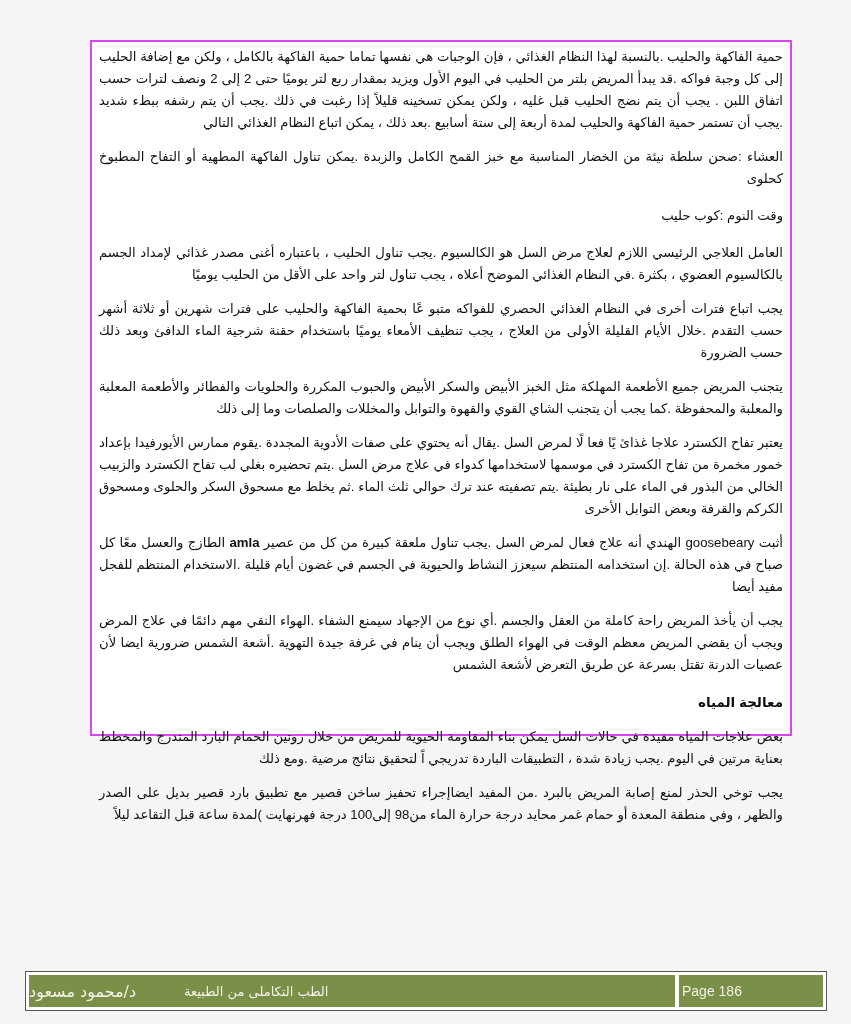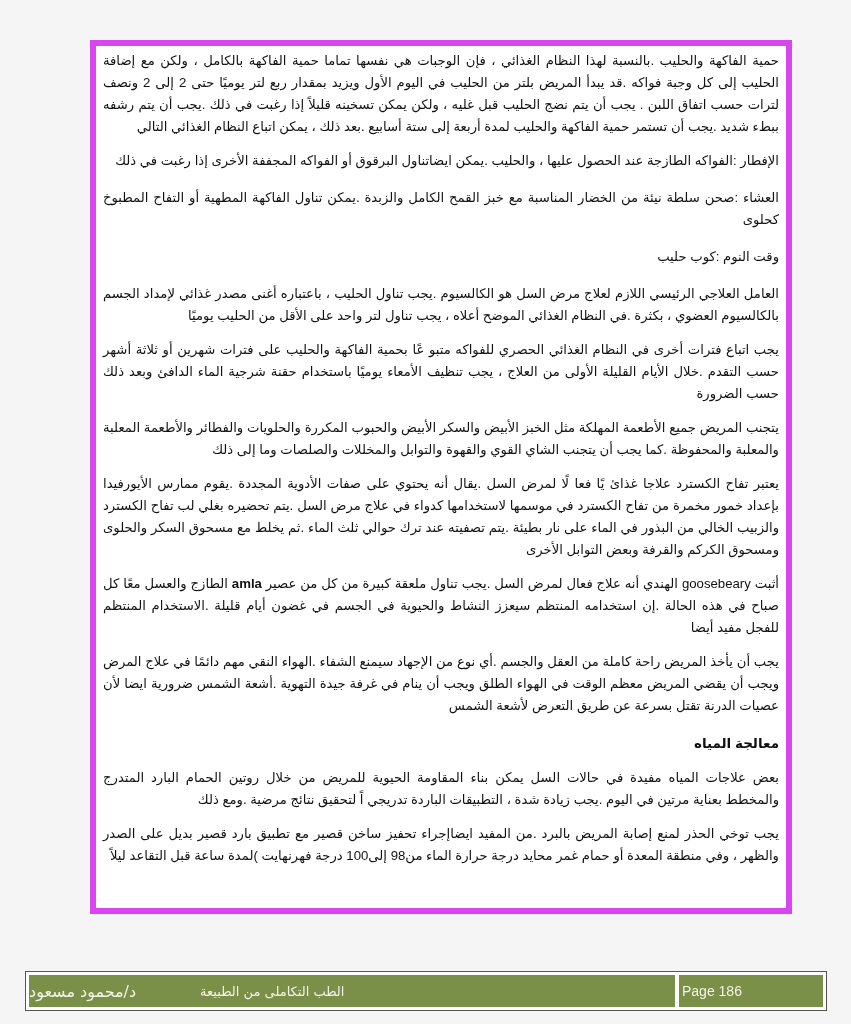--- a/index.html
+++ b/index.html
@@ -18,22 +18,22 @@
       position: absolute;
       left: 0; top: 0;
       width: 851px; height: 1024px;
       background: #f5f5f5;
     }
     .content-box {
       position: absolute;
       left: 90px;
       top: 40px;
       width: 702px;
-      height: 874px;
-      border: 6px solid #d946ef;
+      height: 696px;
+      border: 2px solid #d946ef;
       background: #ffffff;
       box-sizing: border-box;
       padding: 4px 7px 0 7px;
       direction: rtl;
       text-align: justify;
     }
     .para {
       font-size: 13.2px;
       line-height: 22px;
       color: #111;
@@ -75,21 +75,21 @@
       align-items: center;
       justify-content: flex-end;
       padding-right: 128px;
       box-sizing: border-box;
       direction: rtl;
     }
     .footer-title {
       color: #f3f3e6;
       font-size: 13px;
       letter-spacing: 3px;
-      margin-left: 64px;
+      margin-left: 48px;
       font-family: "DejaVu Sans", sans-serif;
     }
     .footer-author {
       color: #f3f3e6;
       font-size: 16px;
       letter-spacing: 3px;
       font-family: "DejaVu Sans", sans-serif;
     }
     .footer-divider {
       width: 4px;
@@ -107,21 +107,20 @@
       font-family: "Liberation Sans", sans-serif;
     }
   </style>
 </head>
 <body>
 
 <div class="page">
 
   <div class="content-box">
     <p class="para">حمية الفاكهة والحليب .بالنسبة لهذا النظام الغذائي ، فإن الوجبات هي نفسها تماما حمية الفاكهة بالكامل ، ولكن مع إضافة الحليب إلى كل وجبة فواكه .قد يبدأ المريض بلتر من الحليب في اليوم الأول ويزيد بمقدار ربع لتر يوميًا حتى 2 إلى 2 ونصف لترات حسب اتفاق اللبن . يجب أن يتم نضج الحليب قبل غليه ، ولكن يمكن تسخينه قليلاً إذا رغبت في ذلك .يجب أن يتم رشفه ببطء شديد .يجب أن تستمر حمية الفاكهة والحليب لمدة أربعة إلى ستة أسابيع .بعد ذلك ، يمكن اتباع النظام الغذائي التالي</p>
-    <p class="para single">الإفطار :الفواكه الطازجة عند الحصول عليها ، والحليب .يمكن ايضاتناول البرقوق أو الفواكه المجففة الأخرى إذا رغبت في ذلك</p>
     <p class="para single">العشاء :صحن سلطة نيئة من الخضار المناسبة مع خبز القمح الكامل والزبدة .يمكن تناول الفاكهة المطهية أو التفاح المطبوخ كحلوى</p>
     <p class="para single">وقت النوم :كوب حليب</p>
     <p class="para">العامل العلاجي الرئيسي اللازم لعلاج مرض السل هو الكالسيوم .يجب تناول الحليب ، باعتباره أغنى مصدر غذائي لإمداد الجسم بالكالسيوم العضوي ، بكثرة .في النظام الغذائي الموضح أعلاه ، يجب تناول لتر واحد على الأقل من الحليب يوميًا</p>
     <p class="para">يجب اتباع فترات أخرى في النظام الغذائي الحصري للفواكه متبو عًا بحمية الفاكهة والحليب على فترات شهرين أو ثلاثة أشهر حسب التقدم .خلال الأيام القليلة الأولى من العلاج ، يجب تنظيف الأمعاء يوميًا باستخدام حقنة شرجية الماء الدافئ وبعد ذلك حسب الضرورة</p>
     <p class="para">يتجنب المريض جميع الأطعمة المهلكة مثل الخبز الأبيض والسكر الأبيض والحبوب المكررة والحلويات والفطائر والأطعمة المعلبة والمعلبة والمحفوظة .كما يجب أن يتجنب الشاي القوي والقهوة والتوابل والمخللات والصلصات وما إلى ذلك</p>
     <p class="para">يعتبر تفاح الكسترد علاجا غذائ يًا فعا لًا لمرض السل .يقال أنه يحتوي على صفات الأدوية المجددة .يقوم ممارس الأيورفيدا بإعداد خمور مخمرة من تفاح الكسترد في موسمها لاستخدامها كدواء في علاج مرض السل .يتم تحضيره بغلي لب تفاح الكسترد والزبيب الخالي من البذور في الماء على نار بطيئة .يتم تصفيته عند ترك حوالي ثلث الماء .ثم يخلط مع مسحوق السكر والحلوى ومسحوق الكركم والقرفة وبعض التوابل الأخرى</p>
     <p class="para">
       <span>أثبت </span><span class="latin">goosebeary</span><span> الهندي أنه علاج فعال لمرض السل .يجب تناول ملعقة كبيرة من كل من عصير </span><span class="latin" style="font-weight:bold;">amla</span><span> الطازج والعسل معًا كل صباح في هذه الحالة .إن استخدامه المنتظم سيعزز النشاط والحيوية في الجسم في غضون أيام قليلة .الاستخدام المنتظم للفجل مفيد أيضا</span>
     </p>
     <p class="para">يجب أن يأخذ المريض راحة كاملة من العقل والجسم .أي نوع من الإجهاد سيمنع الشفاء .الهواء النقي مهم دائمًا في علاج المرض ويجب أن يقضي المريض معظم الوقت في الهواء الطلق ويجب أن ينام في غرفة جيدة التهوية .أشعة الشمس ضرورية ايضا لأن عصيات الدرنة تقتل بسرعة عن طريق التعرض لأشعة الشمس</p>

